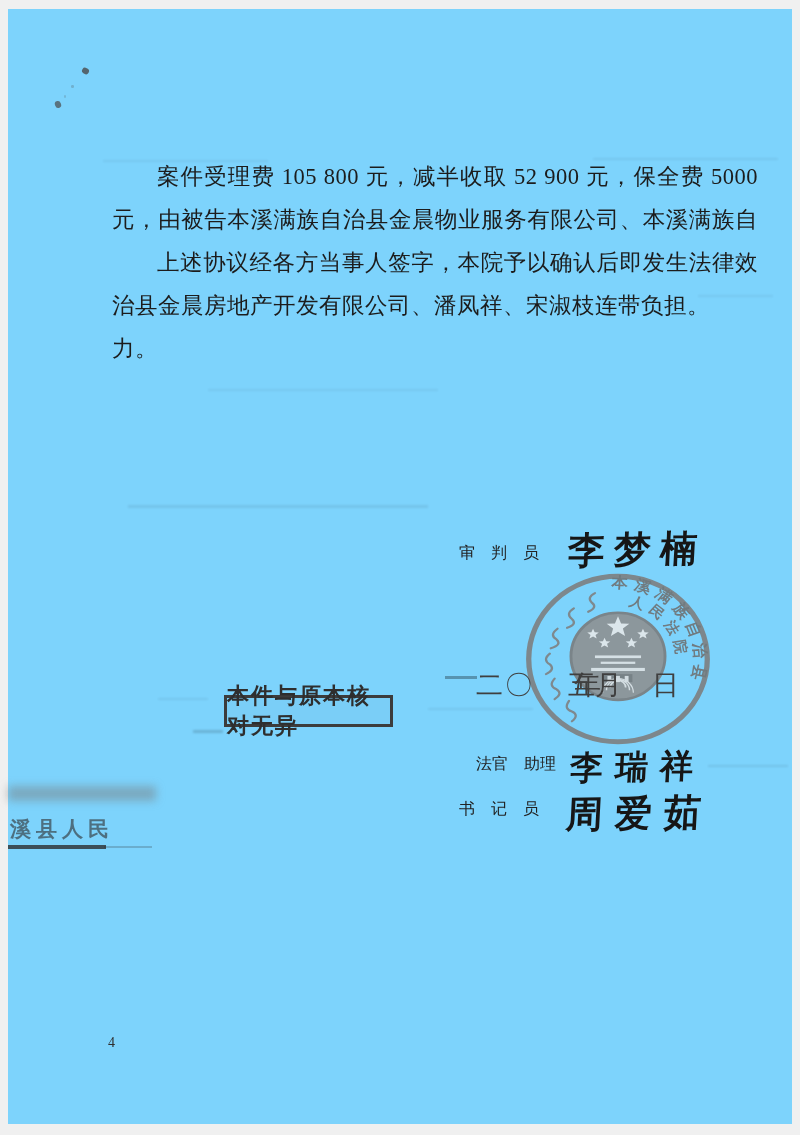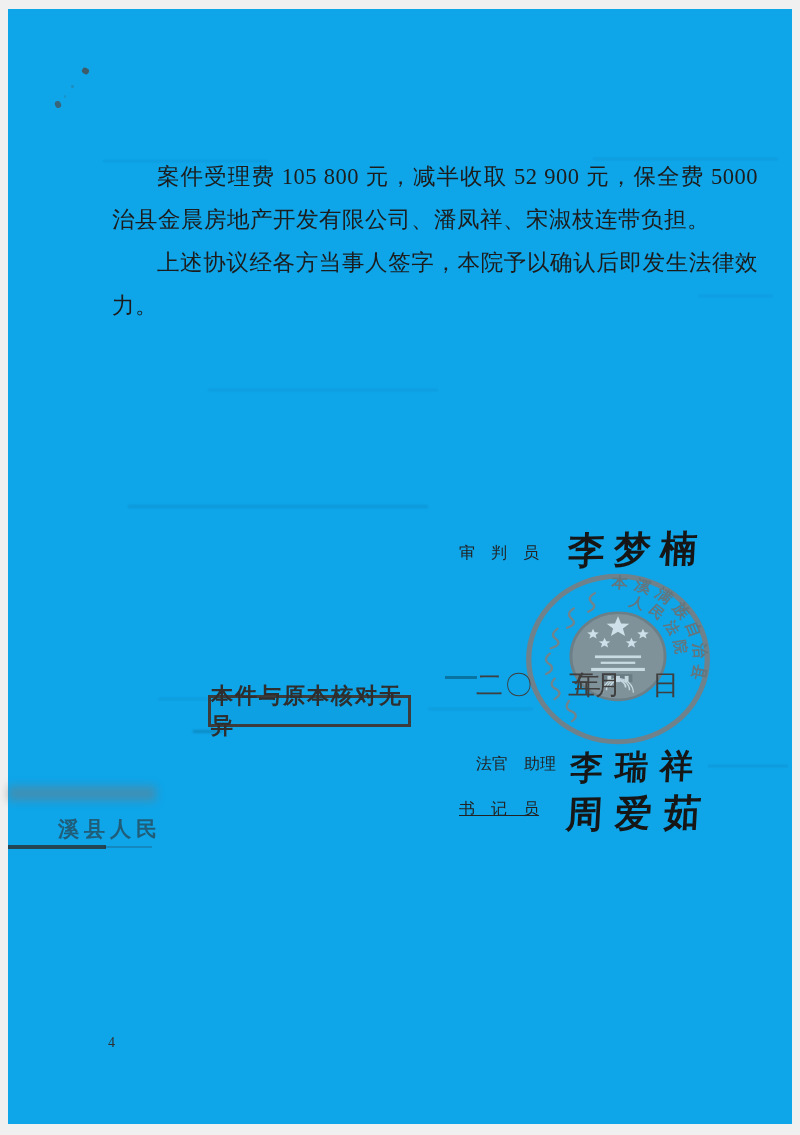--- a/index.html
+++ b/index.html
@@ -6,21 +6,21 @@
   .canvas{
     position:relative;
     width:800px;height:1135px;
     background:#f0f0f0;
     overflow:hidden;
     font-family:"Liberation Serif","DejaVu Serif",serif;
   }
   .page{
     position:absolute;
     left:8px;top:9px;right:8px;bottom:11px;
-    background:#0ea5e9;
+    background:#7dd3fc;
   }
   
   .body-text{
     position:absolute;
     left:104px;top:146px;width:646px;
     font-size:22.5px;line-height:43px;
     color:#1c1c1c;
     letter-spacing:0.5px;
   }
   .body-line{white-space:nowrap;}
@@ -36,41 +36,41 @@
   .sig-name{
     position:absolute;
     font-weight:600;color:#161616;
     transform:skewX(-4deg) rotate(-1deg);
     white-space:nowrap;
   }
   .judge-label{left:451px;top:534px;}
   .judge-name{left:560px;top:516px;font-size:37px;letter-spacing:9px;}
   .assistant-label{left:468px;top:745px;}
   .assistant-name{left:562px;top:736px;font-size:33px;letter-spacing:12px;}
-  .clerk-label{left:451px;top:790px;text-decoration:underline;}
+  .clerk-label{left:451px;top:790px;}
   .clerk-name{left:558px;top:780px;font-size:37px;letter-spacing:12px;}
   
   .date-frag{
     position:absolute;top:658px;
     font-size:27px;color:#3f3f3f;
     z-index:5;white-space:nowrap;
     filter:blur(0.3px);
   }
   
   .seal{
     position:absolute;
     left:514px;top:561px;width:192px;height:178px;
     z-index:4;
     opacity:0.88;
     filter:blur(0.35px);
   }
   
   .verify-stamp{
     position:absolute;
-    left:200px;top:686px;width:203px;height:32px;
+    left:216px;top:686px;width:169px;height:32px;
     box-sizing:border-box;
     border:3px solid #3c3c3c;
     background:rgba(0,0,0,0.02);
     display:flex;align-items:center;justify-content:center;
     font-size:22px;font-weight:bold;letter-spacing:2px;
     color:#2e2e2e;
     filter:blur(0.25px);
     z-index:6;
   }
   
@@ -78,21 +78,20 @@
     position:absolute;left:0;top:777px;width:148px;height:15px;
     background:rgba(120,120,120,0.45);
     filter:blur(4px);
   }
   .edge-text{
     position:absolute;left:2px;top:806px;
     font-size:21px;font-weight:600;letter-spacing:5px;
     color:rgba(45,45,45,0.6);
     filter:blur(0.4px);
     white-space:nowrap;
-    margin-left:48px;
   }
   .edge-line{
     position:absolute;left:0;top:836px;width:98px;height:4px;
     background:#2a2a2a;opacity:0.78;
   }
   .edge-line-tail{
     position:absolute;left:96px;top:837px;width:48px;height:2px;
     background:#2a2a2a;opacity:0.22;
   }
   
@@ -105,22 +104,23 @@
   .speck{position:absolute;background:#4a4a4a;border-radius:45%;}
 </style>
 </head>
 <body>
 
 <div class="canvas">
   <div class="page">
 
     <div class="body-text">
       <div class="body-line fill indent">案件受理费 105 800 元，减半收取 52 900 元，保全费 5000</div>
+      <div class="body-line fill">元，由被告本溪满族自治县金晨物业服务有限公司、本溪满族自</div>
+      <div class="body-line fill indent">上述协议经各方当事人签字，本院予以确认后即发生法律效</div>
       <div class="body-line">治县金晨房地产开发有限公司、潘凤祥、宋淑枝连带负担。</div>
-      <div class="body-line fill indent">上述协议经各方当事人签字，本院予以确认后即发生法律效</div>
       <div class="body-line">力。</div>
     </div>
 
     <div class="sig-label judge-label">审　判　员</div>
     <div class="sig-name judge-name">李梦楠</div>
 
     <div class="sig-label assistant-label">法官　助理</div>
     <div class="sig-name assistant-name">李瑞祥</div>
 
     <div class="sig-label clerk-label">书　记　员</div>

